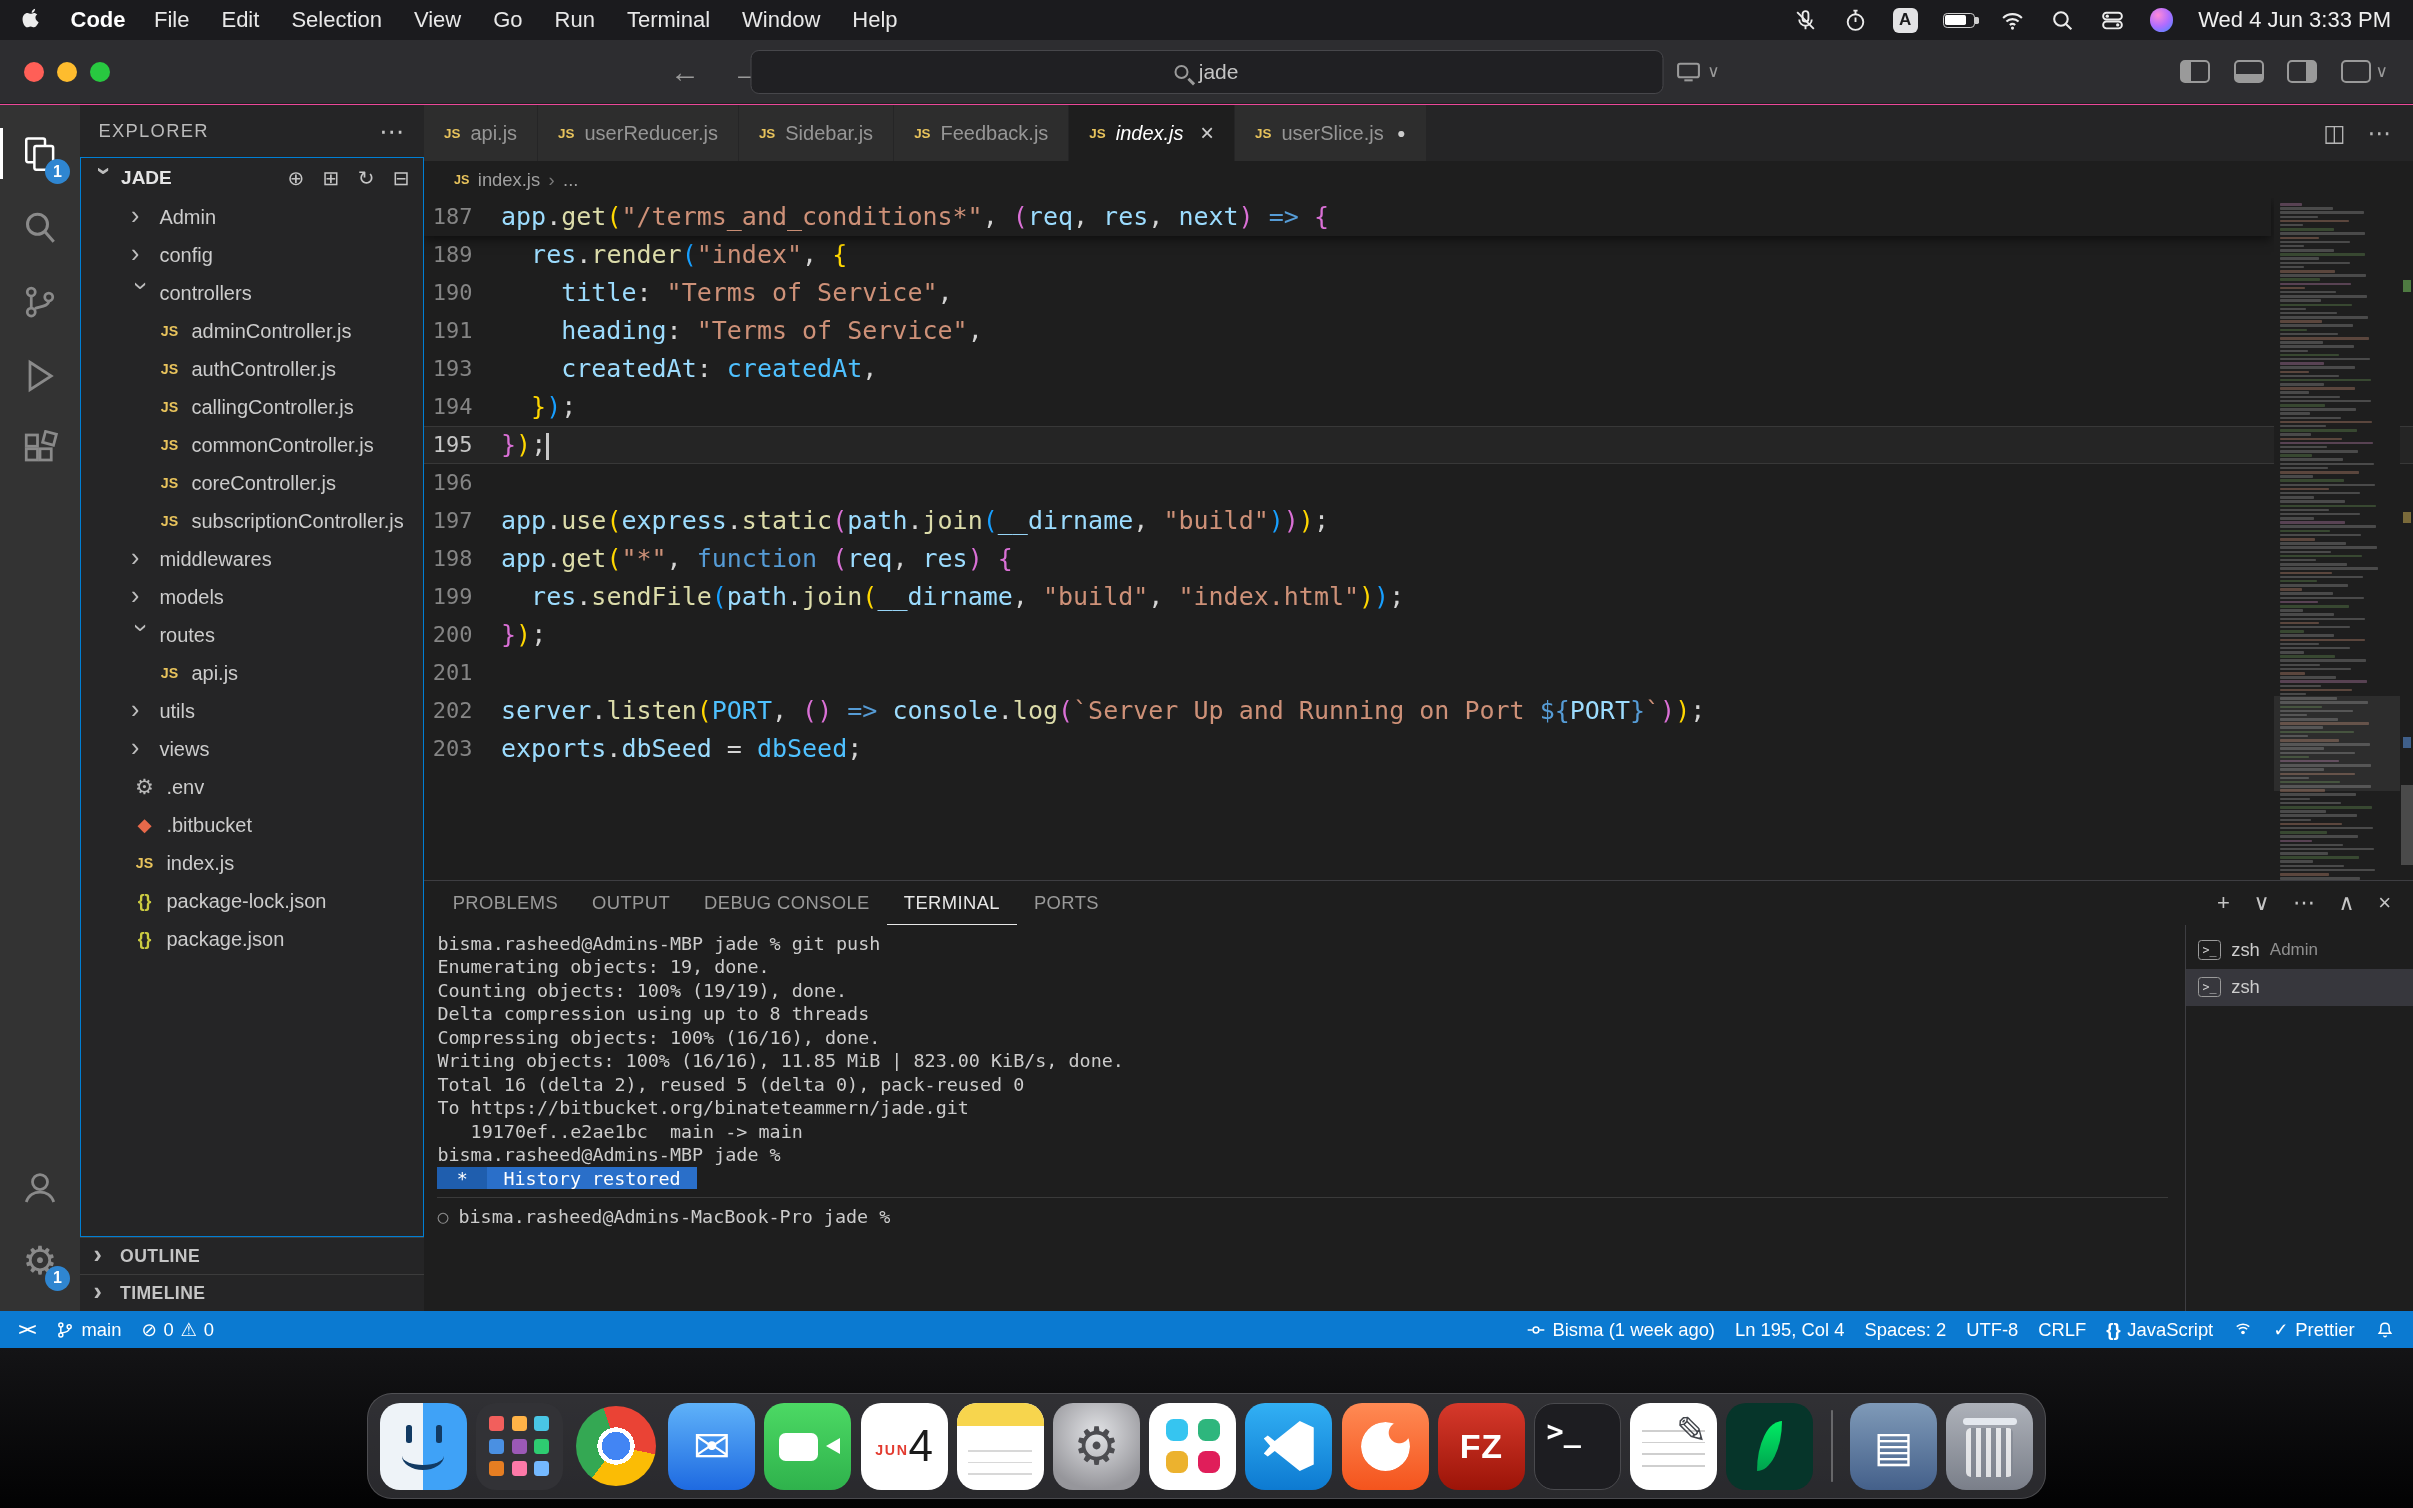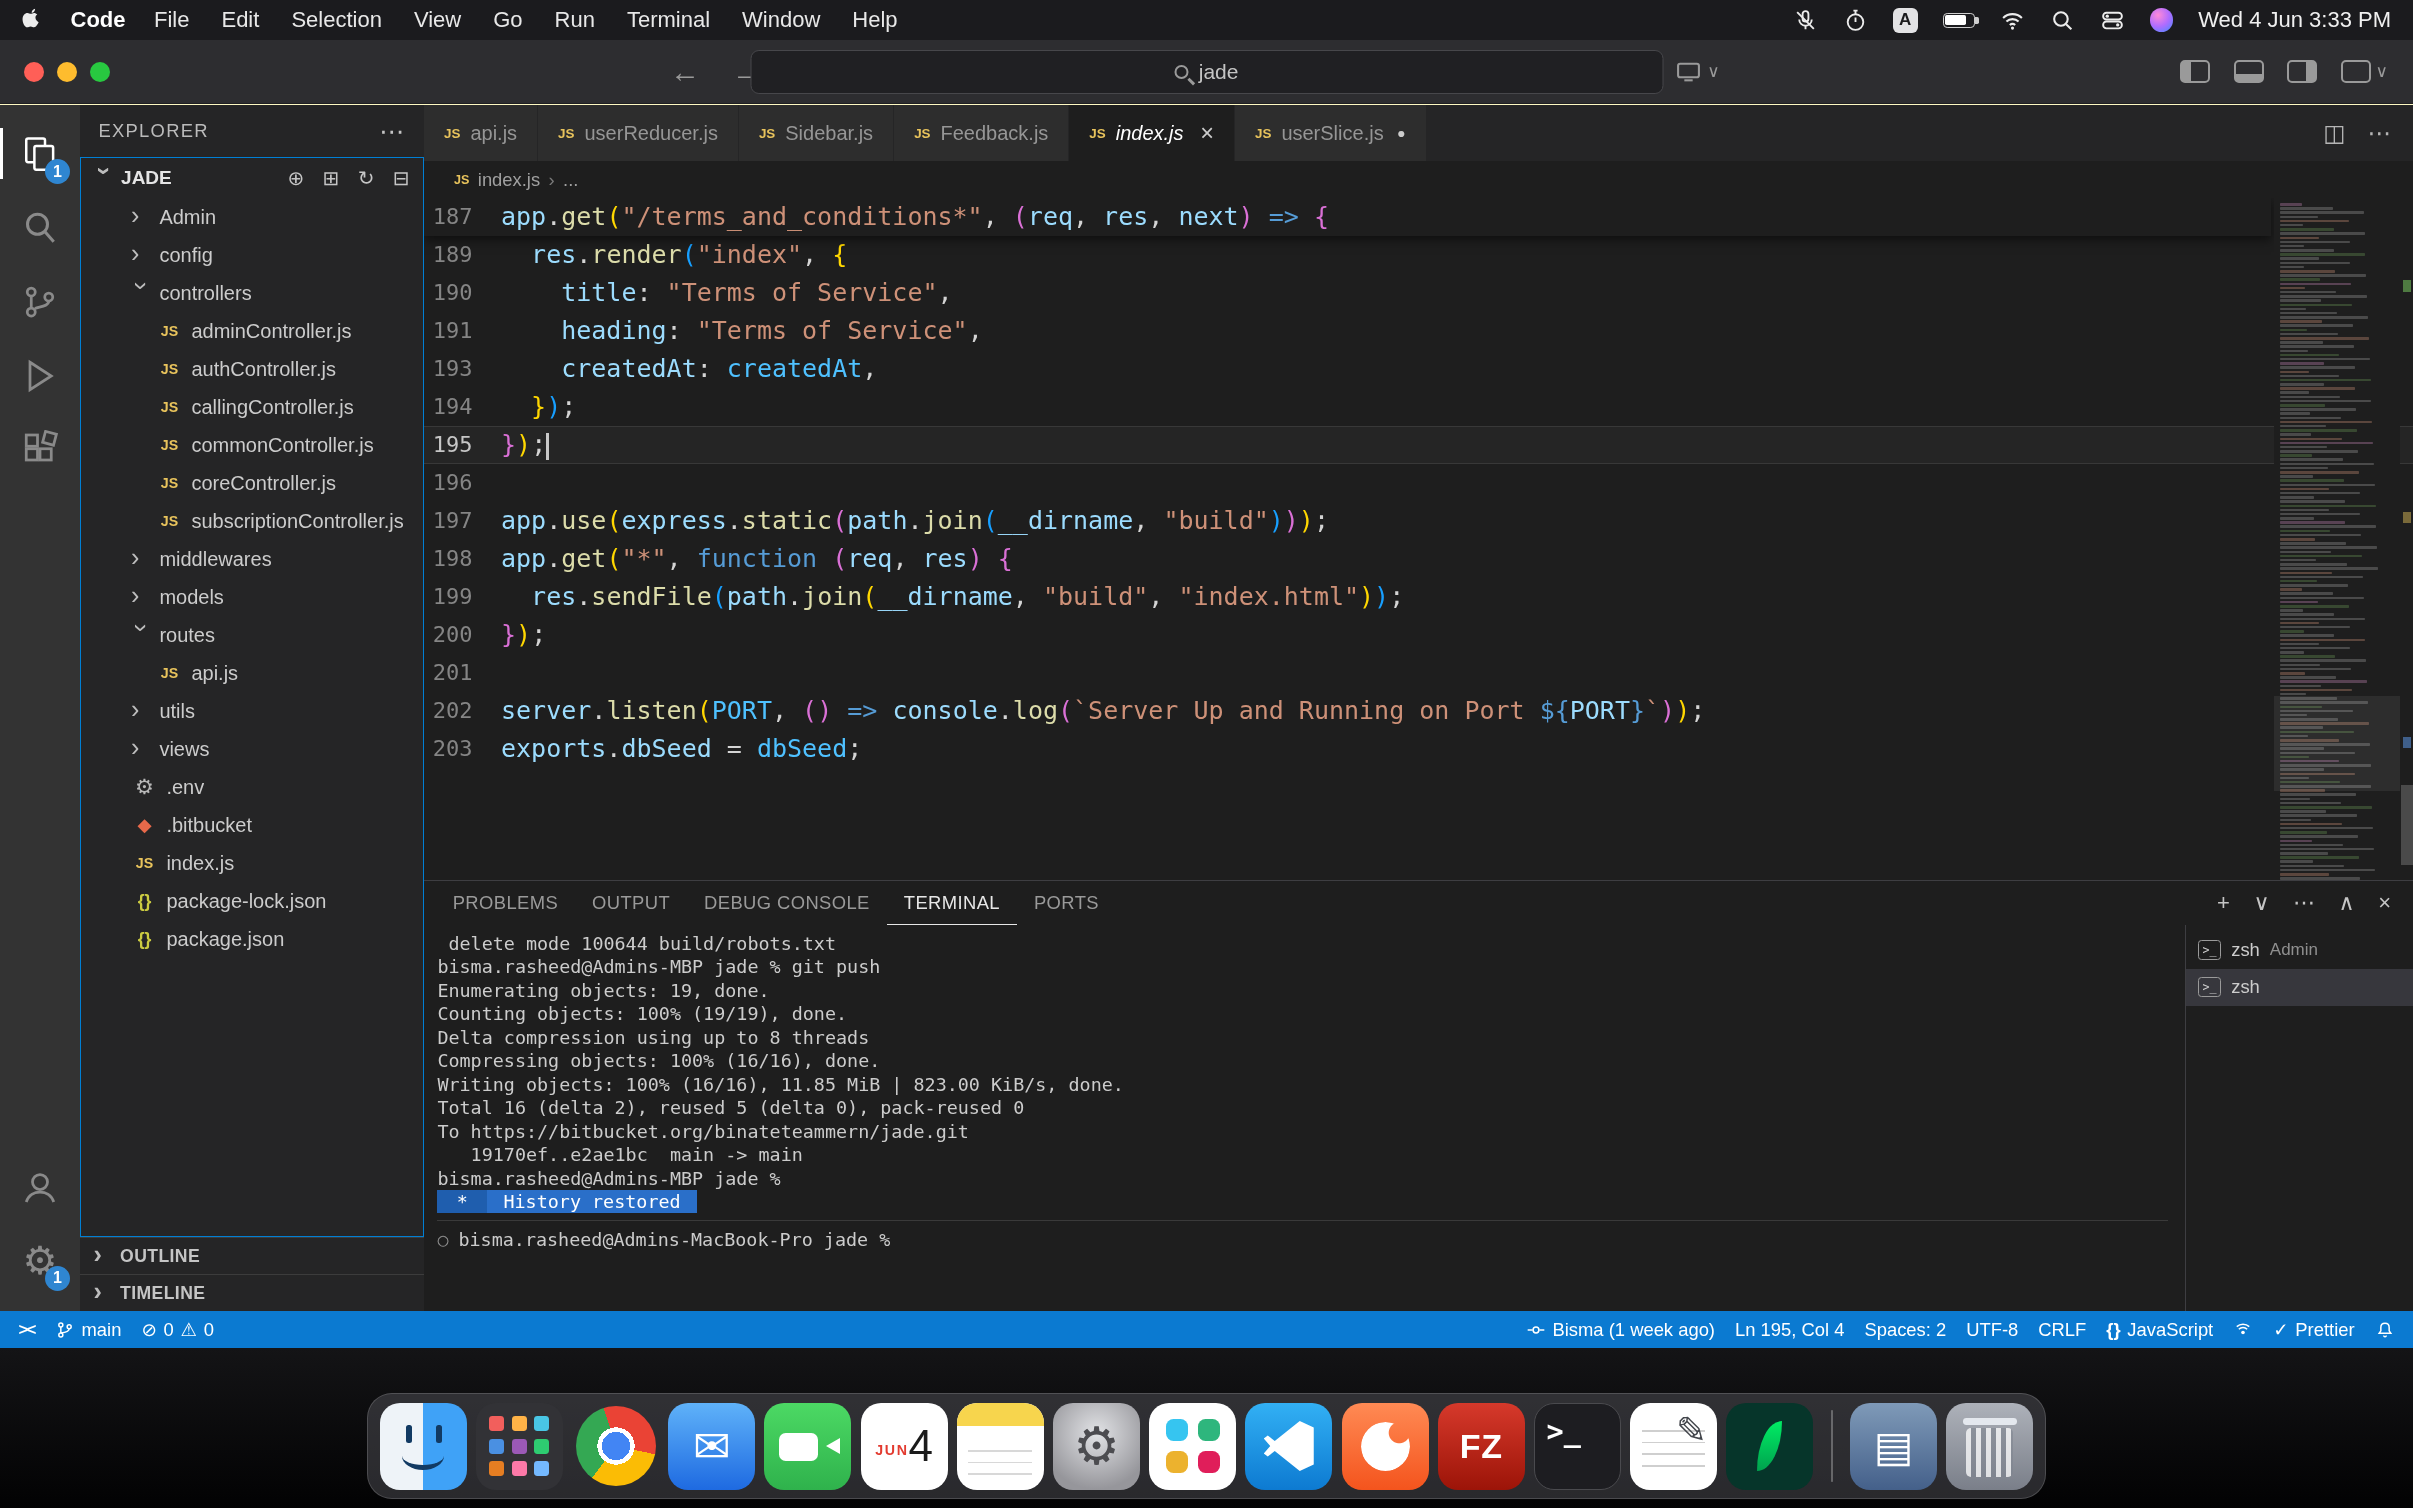--- a/index.html
+++ b/index.html
@@ -1,17 +1,17 @@
 <!DOCTYPE html>
 <html style="font-size:13.4px"><head>
 <meta charset="utf-8">
 <style>
   *{box-sizing:border-box;margin:0;padding:0}
   body{margin:0;background:#000;font-family:"Liberation Sans",sans-serif}
-  #screen{position:relative;width:2413px;height:1508px;background:#fef9c3;overflow:hidden;color:#ccc}
+  #screen{position:relative;width:2413px;height:1508px;background:#ec4899;overflow:hidden;color:#ccc}
 
   
   .menubar{position:absolute;top:0;left:0;right:0;height:40px;background:#1b1b1e;display:flex;align-items:center;padding:0 22px;color:#e8e8e8;font-size:22px;gap:28.5px;z-index:50}
   .apple svg{width:20px;height:23.5px;fill:#ececec;display:block}
   .mb-app{font-weight:bold;color:#fff}
   #menu-items{display:flex;gap:32px}
   .mb-right{margin-left:auto;display:flex;align-items:center;gap:25px}
   .mb-ic{display:flex;align-items:center}
   .mb-ic svg{width:25px;height:25px}
   .inbox{width:25px;height:25px;background:#e3e3e5;color:#1b1b1d;border-radius:5.9px;font-weight:bold;font-size:17px;display:flex;align-items:center;justify-content:center}
@@ -679,21 +679,20 @@
           <div class="panel-actions">
             <span>+</span>
             <span>∨</span>
             <span>⋯</span>
             <span>∧</span>
             <span>×</span>
           </div>
         </div>
         <div class="panel-body">
           <div id="term">
-              <div class="tl"> delete mode 100644 build/robots.txt</div>
               <div class="tl">bisma.rasheed@Admins-MBP jade % git push</div>
               <div class="tl">Enumerating objects: 19, done.</div>
               <div class="tl">Counting objects: 100% (19/19), done.</div>
               <div class="tl">Delta compression using up to 8 threads</div>
               <div class="tl">Compressing objects: 100% (16/16), done.</div>
               <div class="tl">Writing objects: 100% (16/16), 11.85 MiB | 823.00 KiB/s, done.</div>
               <div class="tl">Total 16 (delta 2), reused 5 (delta 0), pack-reused 0</div>
               <div class="tl">To https://bitbucket.org/binateteammern/jade.git</div>
               <div class="tl">   19170ef..e2ae1bc  main -&gt; main</div>
               <div class="tl">bisma.rasheed@Admins-MBP jade %</div>

